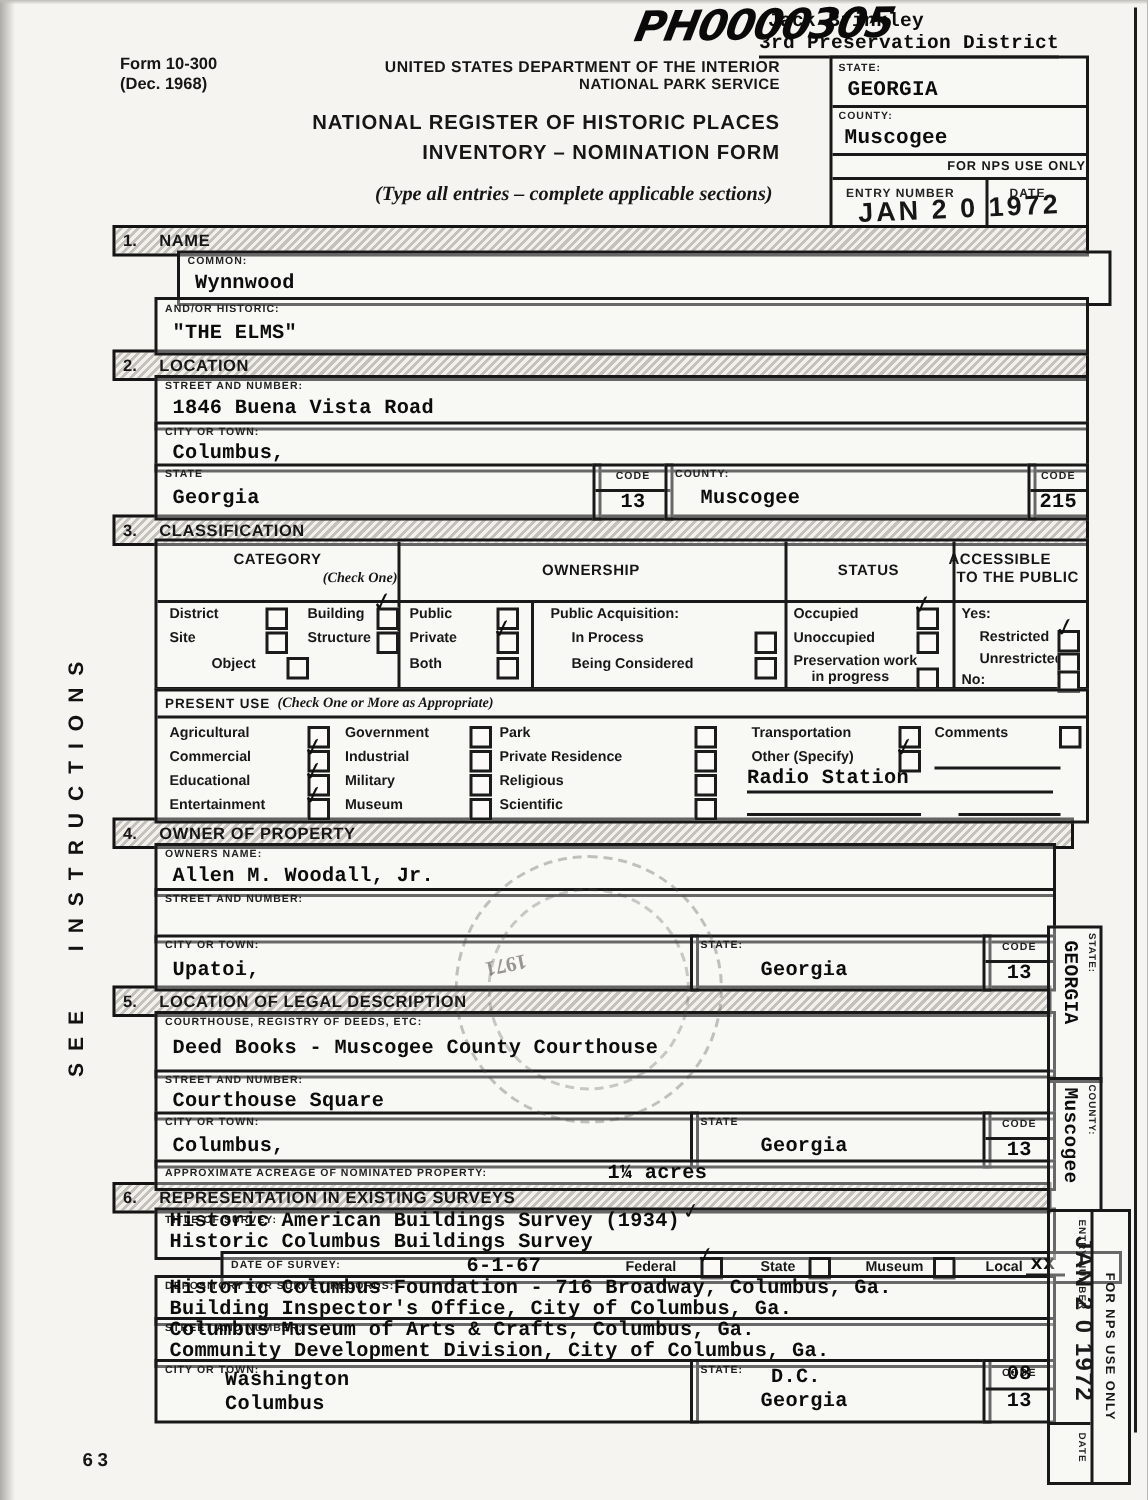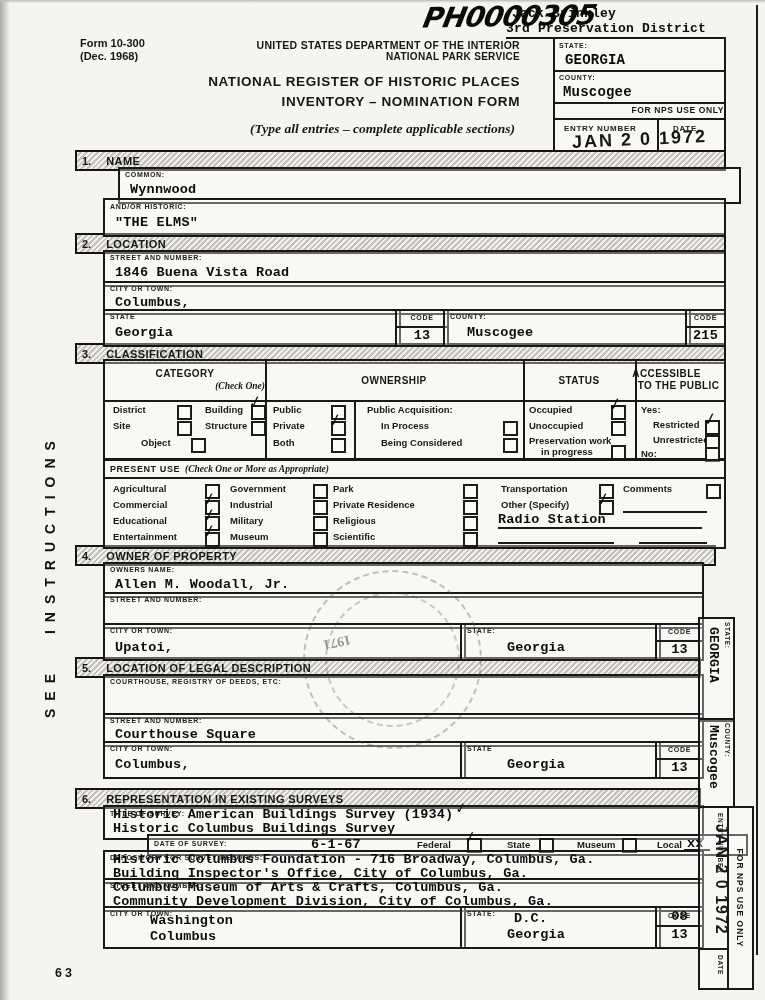--- a/index.html
+++ b/index.html
@@ -247,37 +247,42 @@
     <span class="typed" style="left:45px;top:15px;">Georgia</span>
   </div>
   <div class="box" style="left:655px;top:623px;width:45px;height:34px;">
     <span class="lbl" style="left:0;top:3px;width:100%;text-align:center;">CODE</span>
     <div class="hl" style="left:0;top:15px;width:100%;"></div>
     <span class="typed" style="left:0;top:17px;width:100%;text-align:center;">13</span>
   </div>
 
   <div class="box" style="left:103px;top:674px;width:597px;height:41px;">
     <span class="lbl" style="left:5px;top:2px;">COURTHOUSE, REGISTRY OF DEEDS, ETC:</span>
+    <span class="typed" style="left:10px;top:16px;">Deed Books - Muscogee County Courthouse</span>
   </div>
   <div class="box" style="left:103px;top:713px;width:597px;height:30px;">
     <span class="lbl" style="left:5px;top:2px;">STREET AND NUMBER:</span>
     <span class="typed" style="left:10px;top:12px;">Courthouse Square</span>
   </div>
   <div class="box" style="left:103px;top:741px;width:359px;height:34px;">
     <span class="lbl" style="left:5px;top:2px;">CITY OR TOWN:</span>
     <span class="typed" style="left:10px;top:14px;">Columbus,</span>
   </div>
   <div class="box" style="left:460px;top:741px;width:197px;height:34px;">
     <span class="lbl" style="left:5px;top:2px;">STATE</span>
     <span class="typed" style="left:45px;top:14px;">Georgia</span>
   </div>
   <div class="box" style="left:655px;top:741px;width:45px;height:34px;">
     <span class="lbl" style="left:0;top:3px;width:100%;text-align:center;">CODE</span>
     <div class="hl" style="left:0;top:15px;width:100%;"></div>
     <span class="typed" style="left:0;top:17px;width:100%;text-align:center;">13</span>
+  </div>
+  <div class="box" style="left:103px;top:773px;width:597px;height:17px;">
+    <span class="lbl" style="left:5px;top:4px;">APPROXIMATE ACREAGE OF NOMINATED PROPERTY:</span>
+    <span class="typed" style="left:300px;top:0;">1¼ acres</span>
   </div>
 
   <div class="box" style="left:103px;top:805px;width:597px;height:31px;">
     <span class="lbl" style="left:5px;top:3px;">TITLE OF SURVEY:</span>
     <span class="typed" style="left:8px;top:0;">Historic American Buildings Survey (1934)</span>
     <span class="tick" style="left:350px;top:-7px;font-size:14px;">✓</span>
     <span class="typed" style="left:8px;top:14px;">Historic Columbus Buildings Survey</span>
   </div>
   <div class="box" style="left:103px;top:834px;width:597px;height:18px;margin-left:44px;">
     <span class="lbl" style="left:5px;top:4px;">DATE OF SURVEY:</span>

